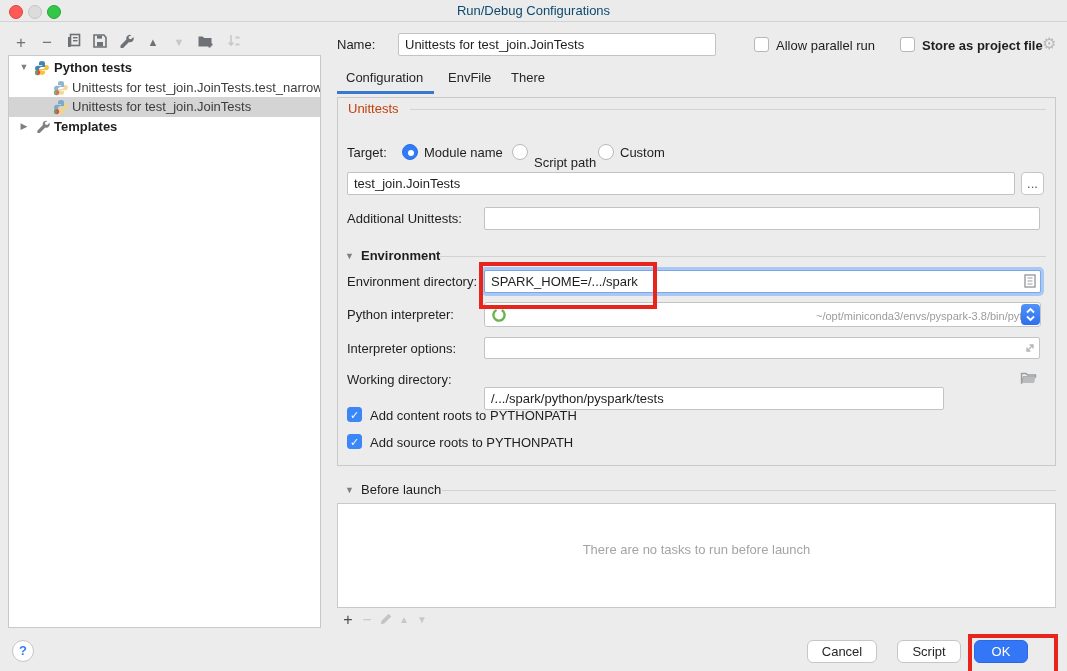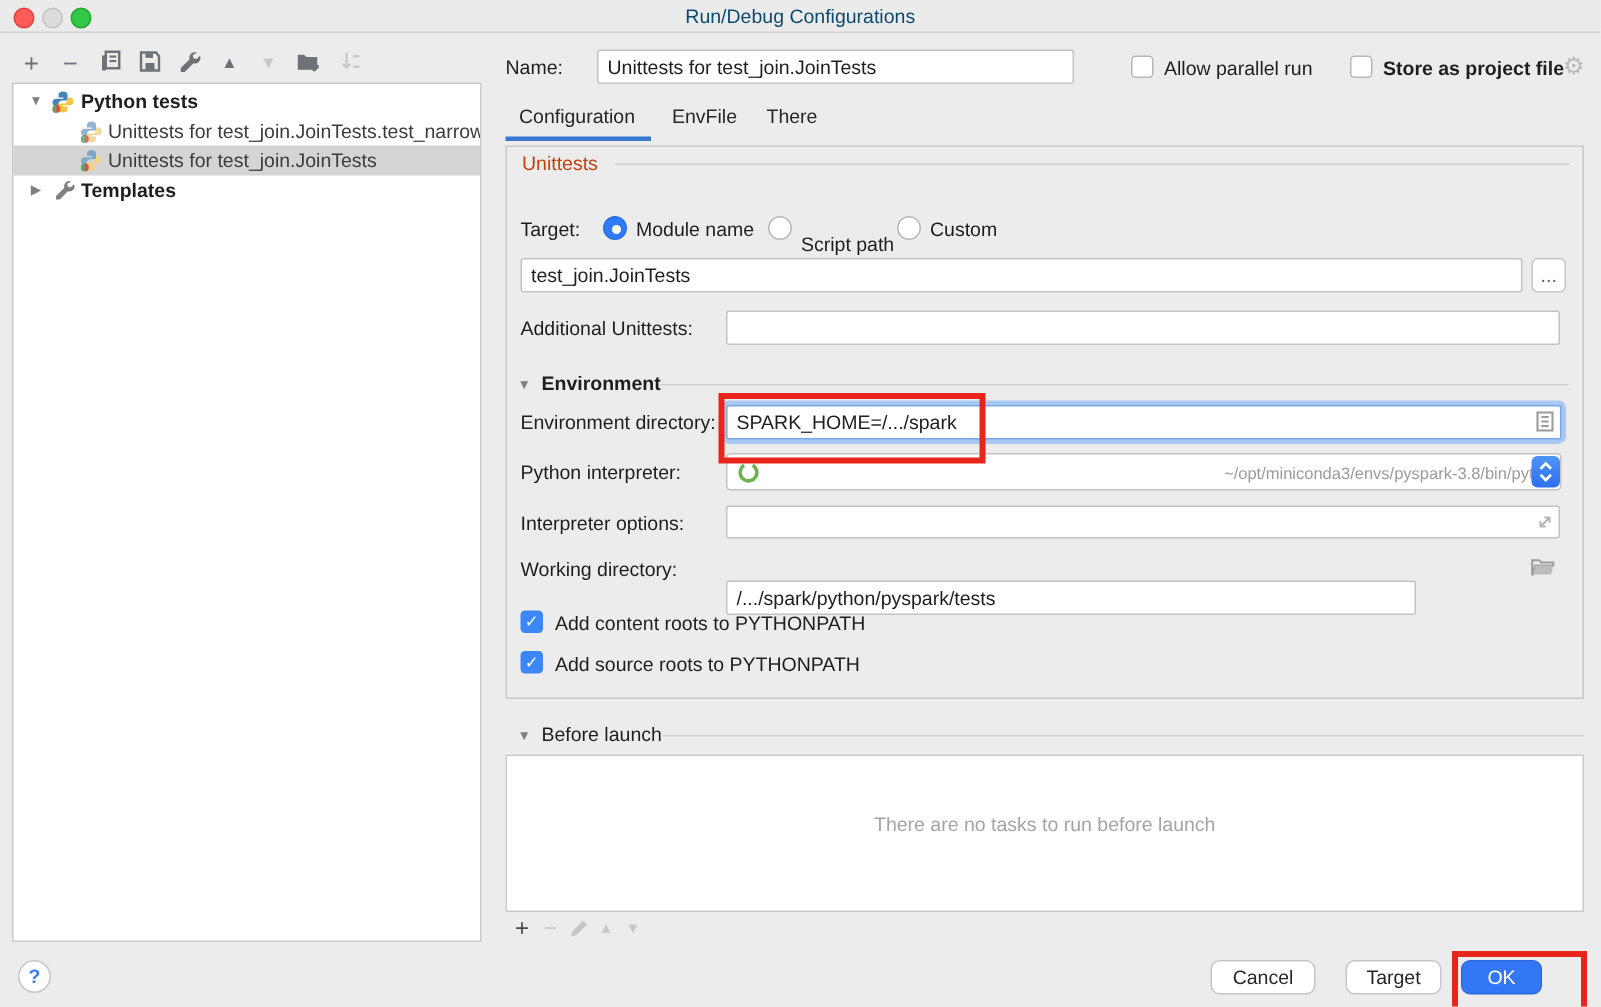--- a/index.html
+++ b/index.html
@@ -255,15 +255,15 @@
 </div>
 <div class="tb-icon" style="left:394px;top:610px;">
     <span class="tb-glyph dis" style="font-size:10px;">▲</span>
   </div>
 <div class="tb-icon" style="left:412px;top:610px;">
     <span class="tb-glyph dis" style="font-size:10px;">▼</span>
   </div>
 
 <div class="helpbtn">?</div>
 <button class="btn" style="left:807px;top:640px;width:70px;">Cancel</button>
-<button class="btn" style="left:897px;top:640px;width:64px;">Target</button>
+<button class="btn" style="left:897px;top:640px;width:64px;">Script</button>
 <button class="btn primary" style="left:974px;top:640px;width:54px;">OK</button>
 <div class="annotation" style="left:968px;top:634px;width:82px;height:35px;"></div>
 
 </body></html>

